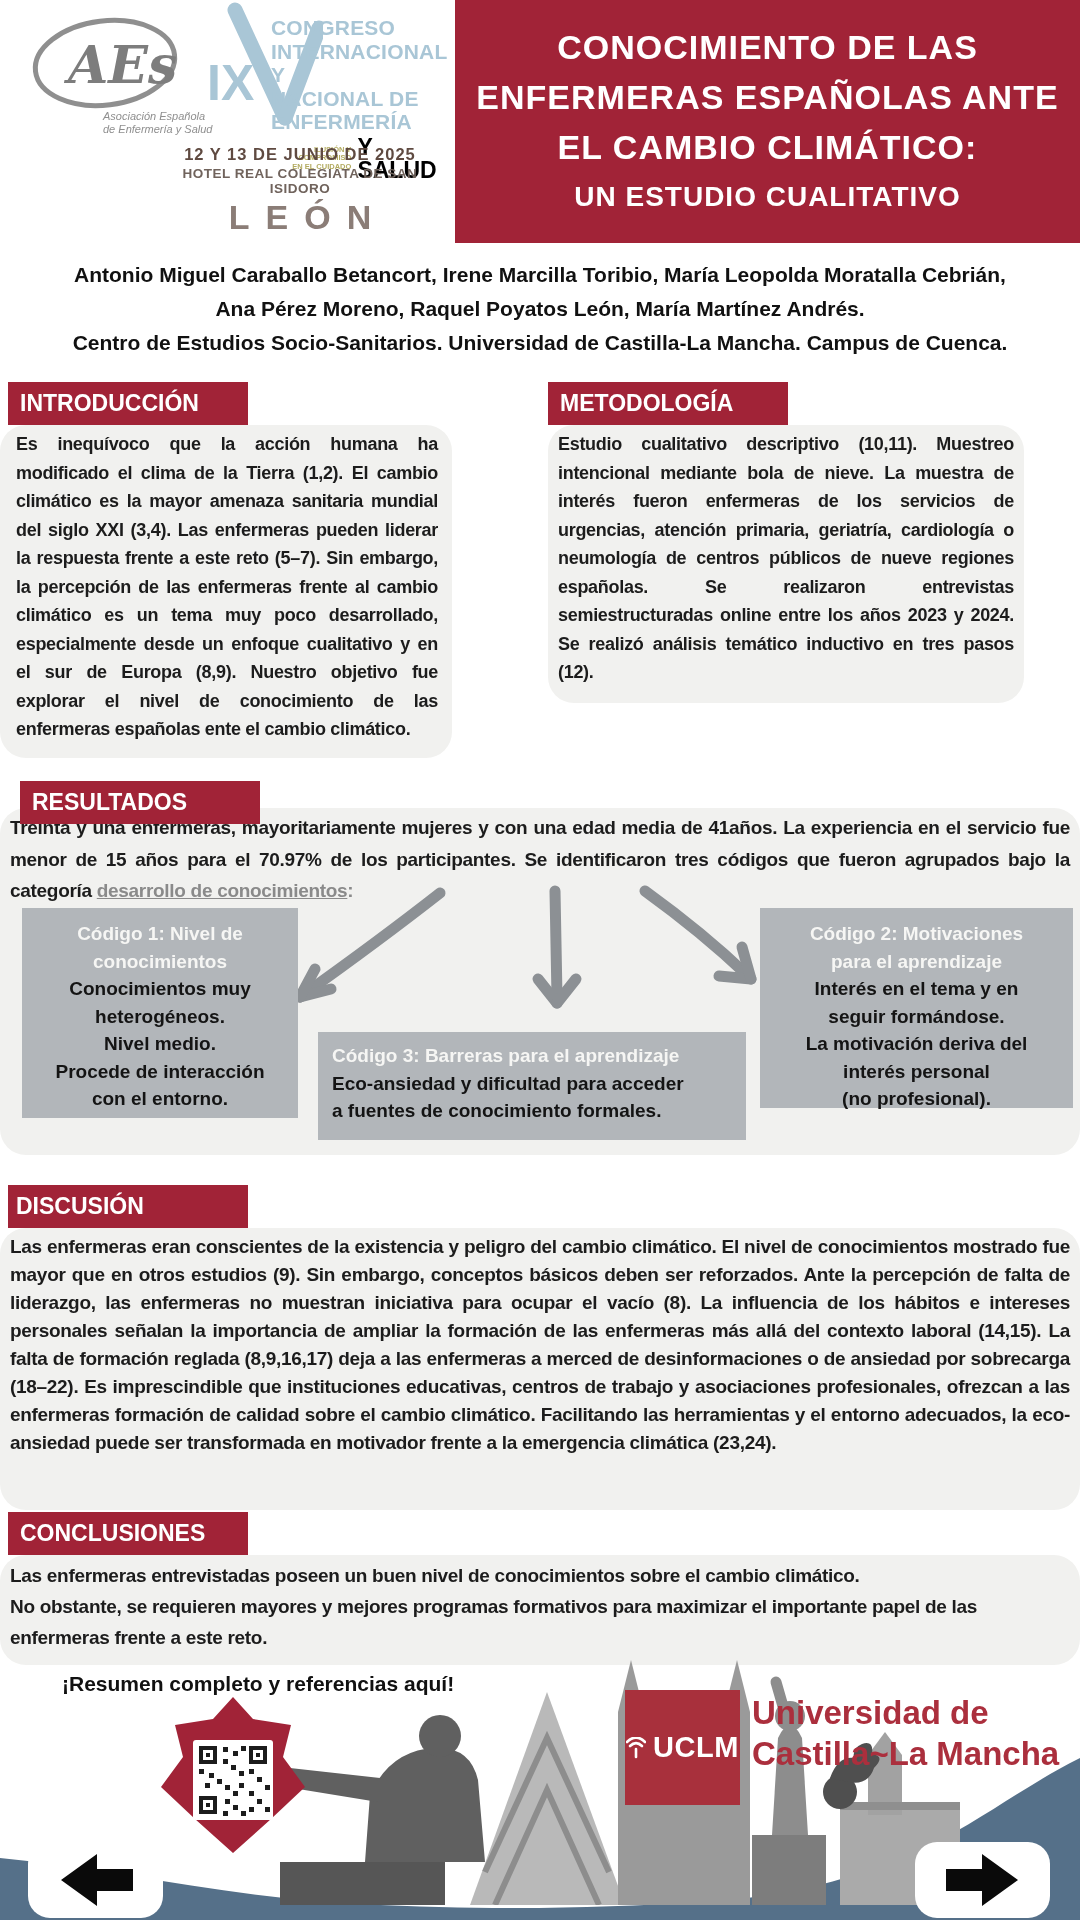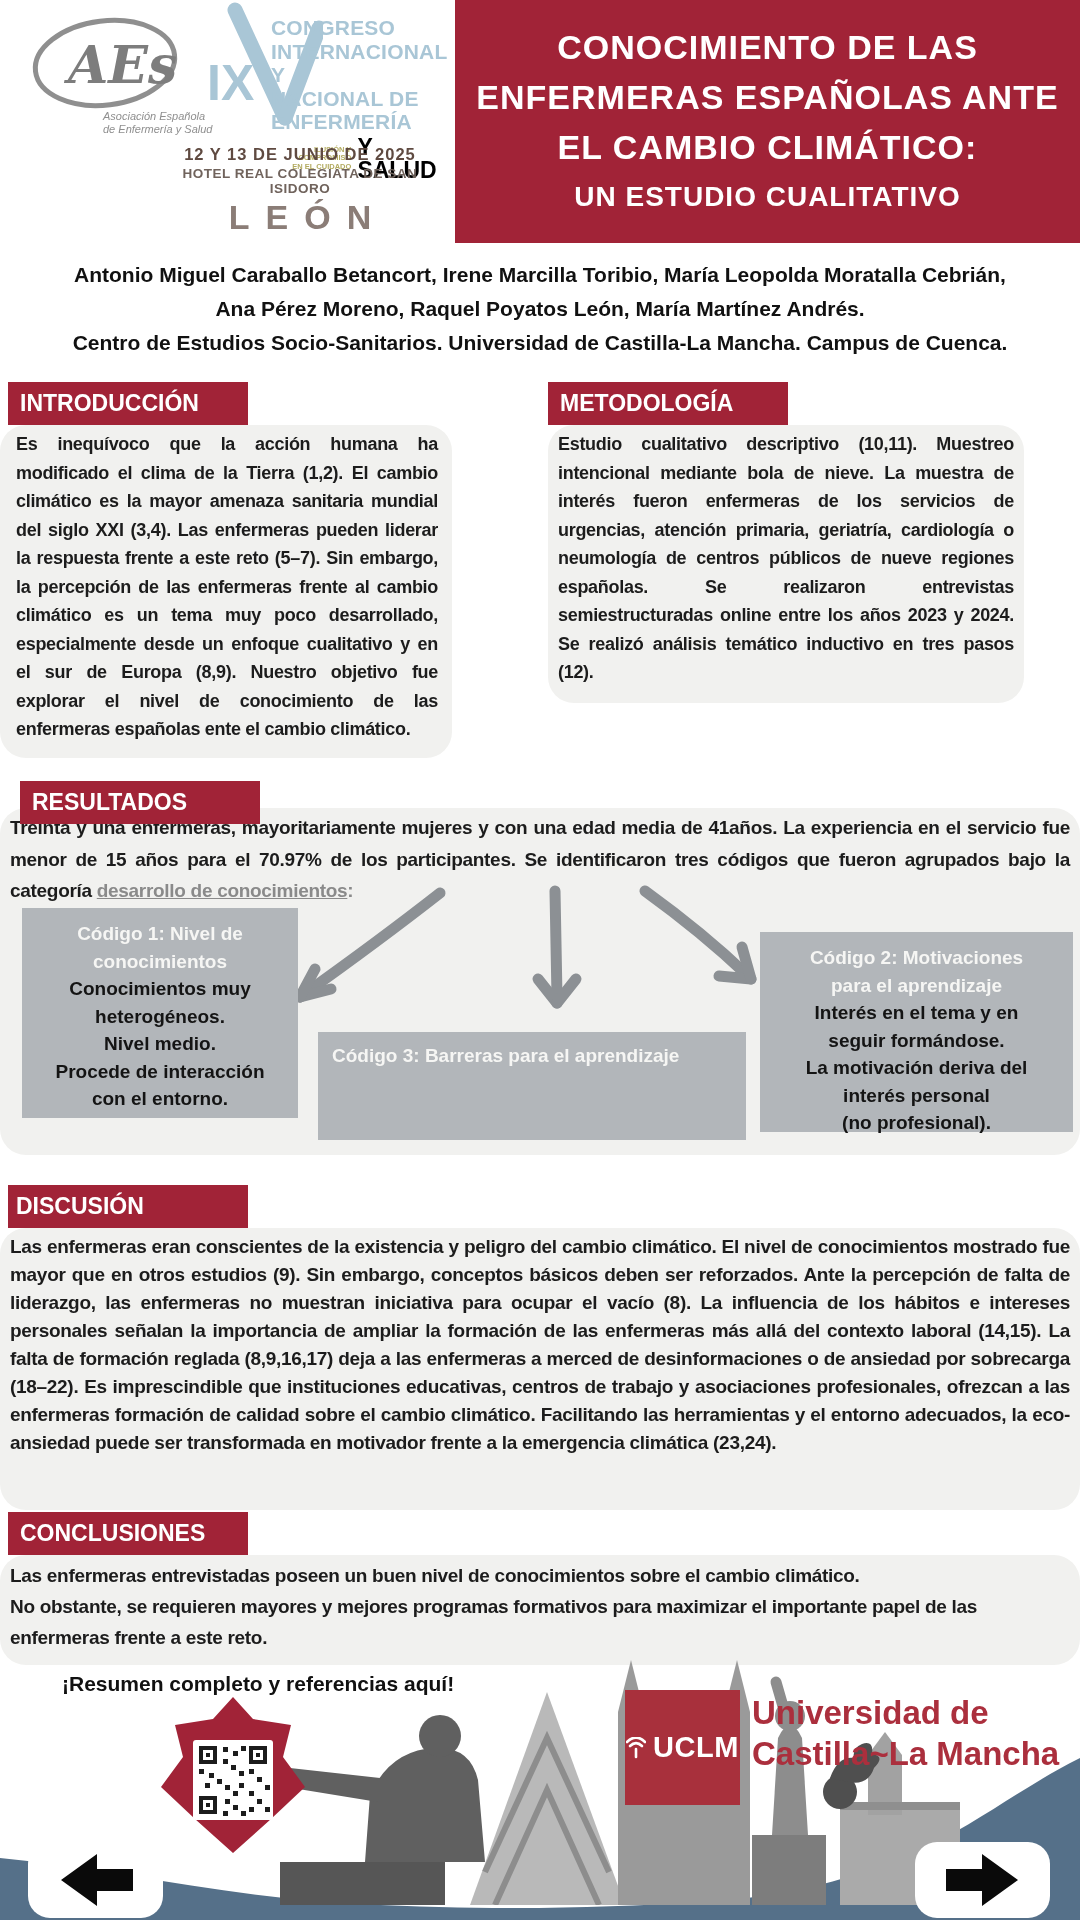--- a/index.html
+++ b/index.html
@@ -131,31 +131,33 @@
 
 <div class="abs code-box" style="left:22px;top:908px;width:276px;height:210px;">
   <div class="code-title">Código 1: Nivel de
 conocimientos</div>
   <div class="code-body">Conocimientos muy
 heterogéneos.
 Nivel medio.
 Procede de interacción
 con el entorno.</div>
 </div>
-<div class="abs code-box" style="left:760px;top:908px;width:313px;height:200px;margin-top:24px;">
+<div class="abs code-box" style="left:760px;top:908px;width:313px;height:200px;">
   <div class="code-title">Código 2: Motivaciones
 para el aprendizaje</div>
   <div class="code-body">Interés en el tema y en
 seguir formándose.
 La motivación deriva del
 interés personal
 (no profesional).</div>
 </div>
 <div class="abs code-box" style="left:318px;top:1032px;width:428px;height:108px;text-align:left;padding:10px 14px;">
   <div class="code-title">Código 3: Barreras para el aprendizaje</div>
+  <div class="code-body">Eco-ansiedad y dificultad para acceder
+a fuentes de conocimiento formales.</div>
 </div>
 
 <div class="abs tag" style="left:8px;top:1185px;padding-left:8px;">DISCUSIÓN</div>
 <div class="abs graybg" style="left:0;top:1228px;width:1080px;height:282px;">
   <div class="wide-bodytxt" style="padding:5px 10px 0 10px;">Las enfermeras eran conscientes de la existencia y peligro del cambio climático. El nivel de conocimientos mostrado fue mayor que en otros estudios (9). Sin embargo, conceptos básicos deben ser reforzados. Ante la percepción de falta de liderazgo, las enfermeras no muestran iniciativa para ocupar el vacío (8). La influencia de los hábitos e intereses personales señalan la importancia de ampliar la formación de las enfermeras más allá del contexto laboral (14,15). La falta de formación reglada (8,9,16,17) deja a las enfermeras a merced de desinformaciones o de ansiedad por sobrecarga (18–22). Es imprescindible que instituciones educativas, centros de trabajo y asociaciones profesionales, ofrezcan a las enfermeras formación de calidad sobre el cambio climático. Facilitando las herramientas y el entorno adecuados, la eco-ansiedad puede ser transformada en motivador frente a la emergencia climática (23,24).</div>
 </div>
 
 <div class="abs tag" style="left:8px;top:1512px;">CONCLUSIONES</div>
 <div class="abs graybg" style="left:0;top:1555px;width:1080px;height:110px;">
   <div class="concl-txt" style="padding:5px 10px 0 10px;">Las enfermeras entrevistadas poseen un buen nivel de conocimientos sobre el cambio climático.</div>

